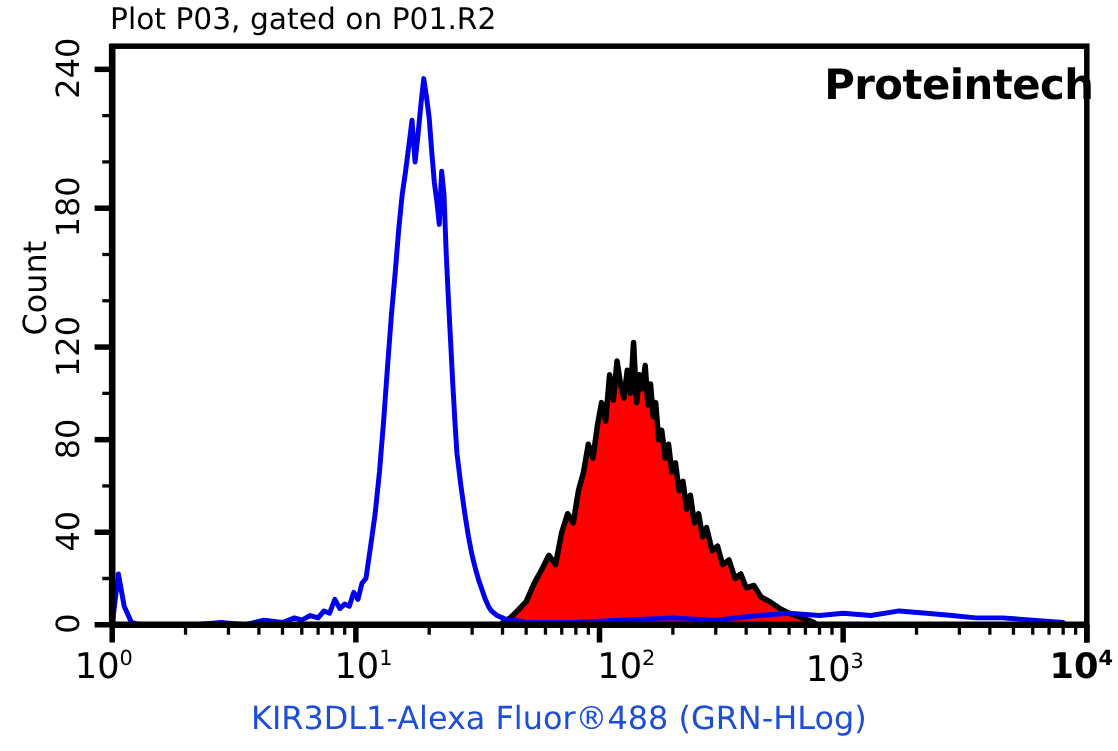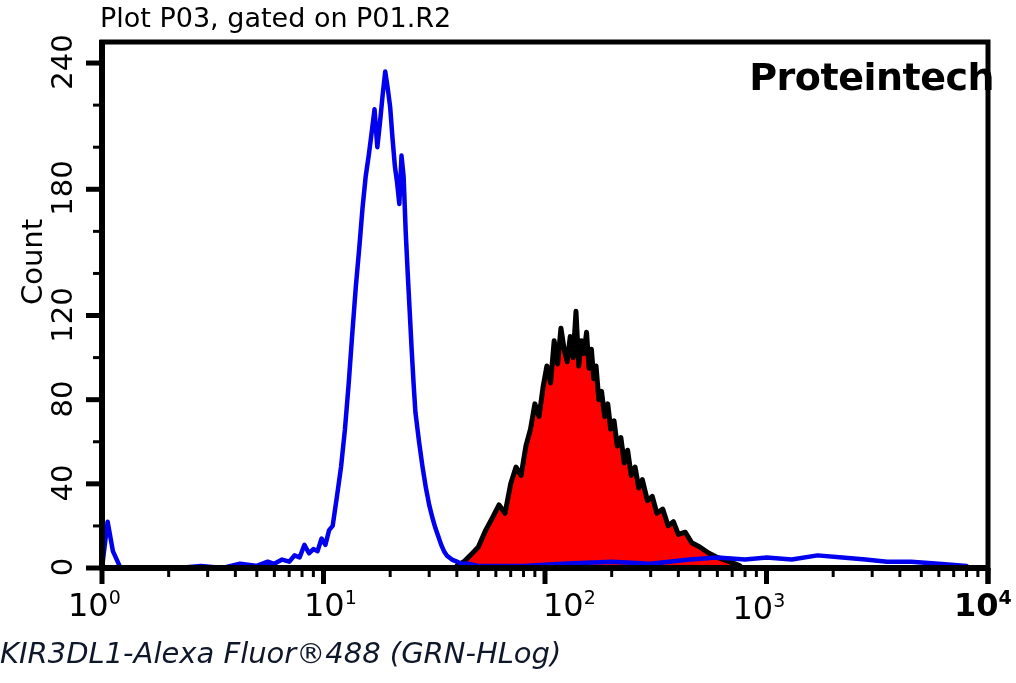--- a/index.html
+++ b/index.html
@@ -59,25 +59,24 @@
     transform: rotate(-90deg);
     font-size: 29px;
     font-family: "DejaVu Sans", sans-serif;
     color: #000000;
   }
   .x-axis-title {
     position: absolute;
     left: 0px;
     top: 636px;
     width: 1016px;
-    text-align: left;
+    text-align: center;
     font-size: 29px;
     font-family: "DejaVu Sans", sans-serif;
-    color: #0f172a;
-    font-style: italic;
+    color: #1d4ed8;
   }
   .ytick-label {
     position: absolute;
     font-size: 29px;
     font-family: "DejaVu Sans", sans-serif;
     color: #000000;
     transform-origin: 50% 50%;
     transform: rotate(-90deg);
     text-align: center;
     width: 80px;

